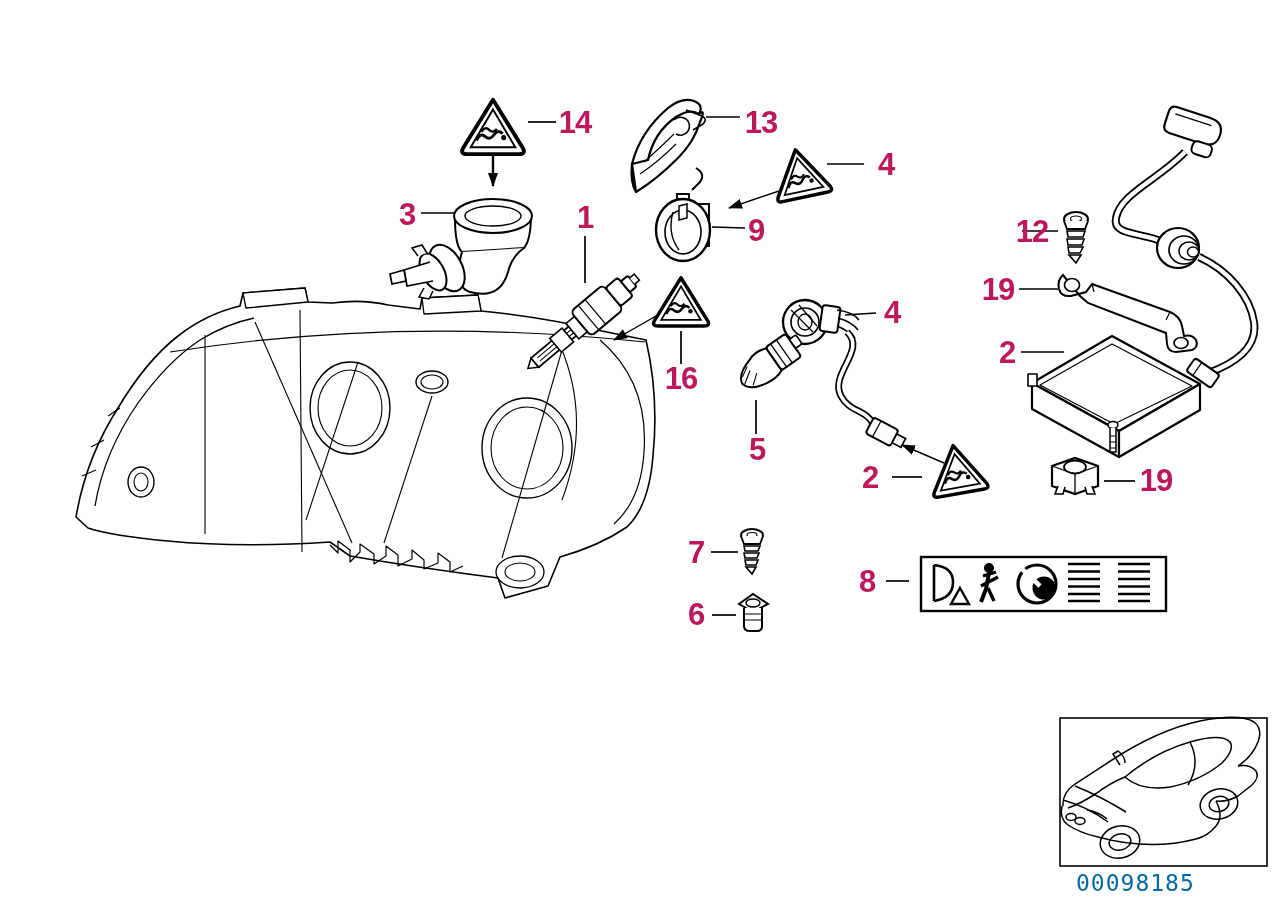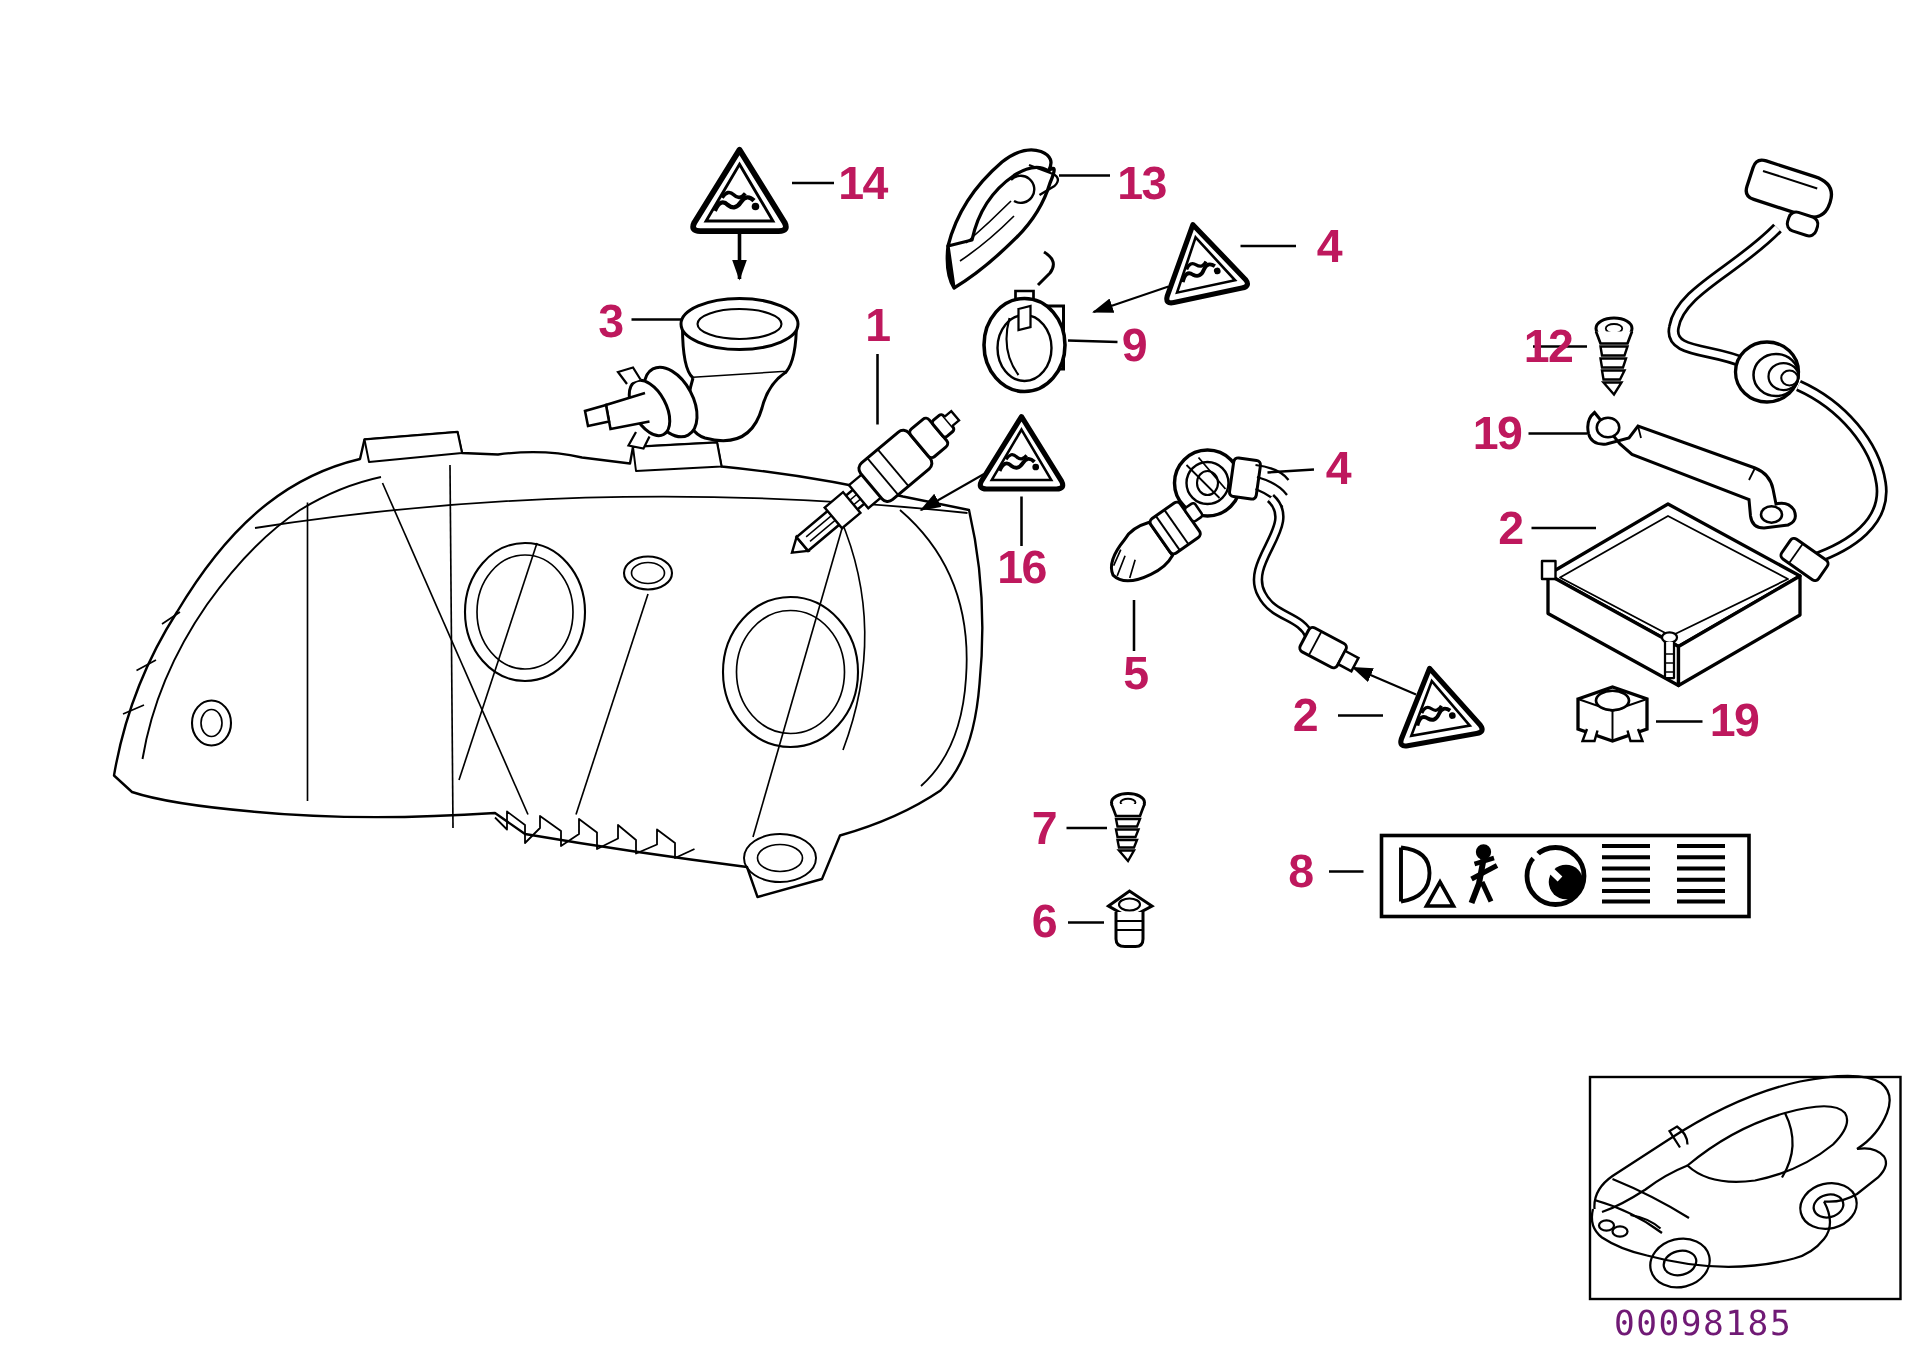--- a/index.html
+++ b/index.html
@@ -10,21 +10,21 @@
   #art{position:absolute;left:0;top:0;}
   .callout{
     position:absolute;transform:translate(-50%,-50%);
     font-family:"Liberation Sans", sans-serif;
     font-weight:bold;font-size:31px;color:#be185d;line-height:1;
     letter-spacing:-1px;cursor:pointer;user-select:none;
   }
   .imgnum{
     position:absolute;left:1076px;top:870px;
     font-family:"DejaVu Sans Mono", monospace;
-    font-size:23px;color:#701a75;letter-spacing:1px;
+    font-size:23px;color:#0369a1;letter-spacing:1px;
   }
 </style>
 </head>
 <body>
 
 <div id="stage">
 
 <svg id="art" width="1288" height="910" viewBox="0 0 1288 910">
   <defs>
     <marker id="ah" markerWidth="18" markerHeight="14" refX="13" refY="5" orient="auto" markerUnits="userSpaceOnUse">

